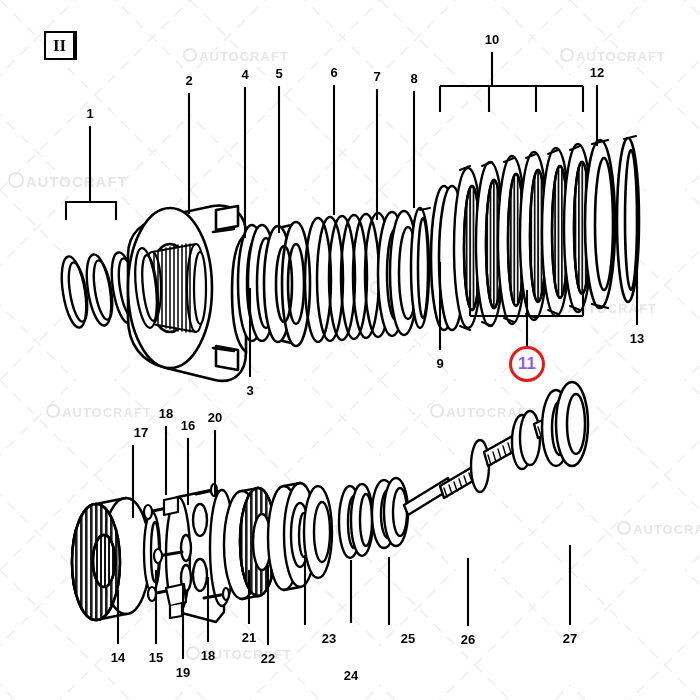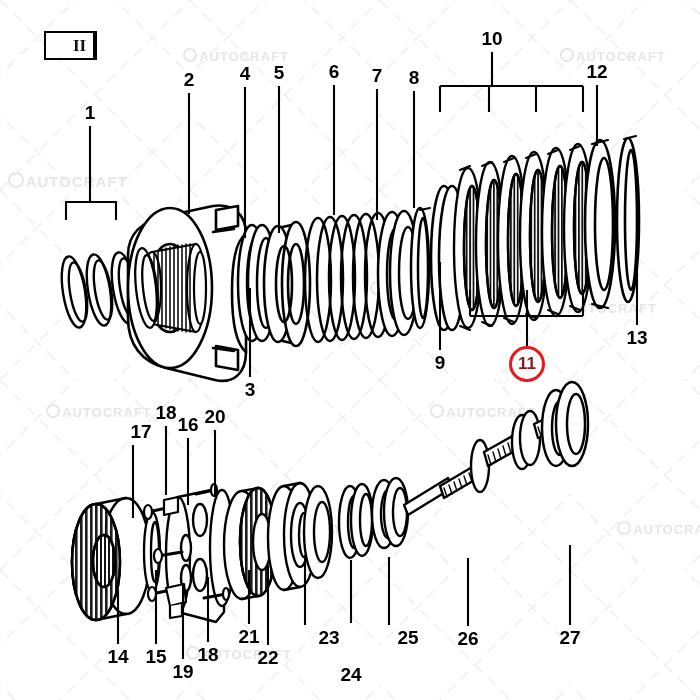--- a/index.html
+++ b/index.html
@@ -6,35 +6,35 @@
   body{width:700px;height:700px;overflow:hidden;
        font-family:"Liberation Sans", sans-serif;}
   #sheet{position:relative;width:700px;height:700px;background:#fff;}
   #sheet svg.layer{position:absolute;left:0;top:0;width:700px;height:700px;}
   .wm{position:absolute;color:#e6e6e6;font-weight:700;letter-spacing:1px;
       font-family:"Liberation Sans", sans-serif;white-space:nowrap;
       user-select:none;pointer-events:none;}
   .wm .ring{display:inline-block;width:.78em;height:.78em;border:2px solid #e6e6e6;
             border-radius:50%;vertical-align:-1px;margin-right:2px;}
   .ref-box{position:absolute;left:44px;top:31px;display:flex;align-items:stretch;
-           border:2px solid #000;background:#fff;height:25px;padding-left:20px;}
+           border:2px solid #000;background:#fff;height:25px;}
   .ref-box .sect{display:flex;align-items:center;justify-content:center;
                  padding:0 7px;font-weight:800;font-size:17px;color:#111;
                  font-family:"Liberation Serif", serif;}
   .ref-box .divider{width:2px;background:#000;}
   .ref-box .code{display:flex;align-items:center;justify-content:center;
                  padding:0 10px;font-weight:800;font-size:20px;color:#111;
                  letter-spacing:.5px;}
-  .num{position:absolute;font-weight:800;font-size:19px;color:#000;
+  .num{position:absolute;font-weight:800;font-size:13px;color:#000;
        font-family:"Liberation Sans", sans-serif;
        transform:translate(-50%,-50%);white-space:nowrap;}
   .circled{position:absolute;width:30px;height:30px;border:3px solid #e8191b;
            border-radius:50%;background:#fff;transform:translate(-50%,-50%);
            display:flex;align-items:center;justify-content:center;
-           font-weight:800;font-size:17px;color:#7f1d1d;}
+           font-weight:800;font-size:17px;color:#8b5cf6;}
 </style>
 </head>
 <body>
 
 <div id="sheet">
 
   <svg class="layer" viewBox="0 0 700 700">
     <defs>
       <pattern id="diag" width="190" height="190" patternUnits="userSpaceOnUse">
         <path d="M-20,95 L95,-20 M0,190 L190,0 M95,210 L210,95" stroke="#efefef" stroke-width="1.6" fill="none" stroke-dasharray="11 8"></path>

